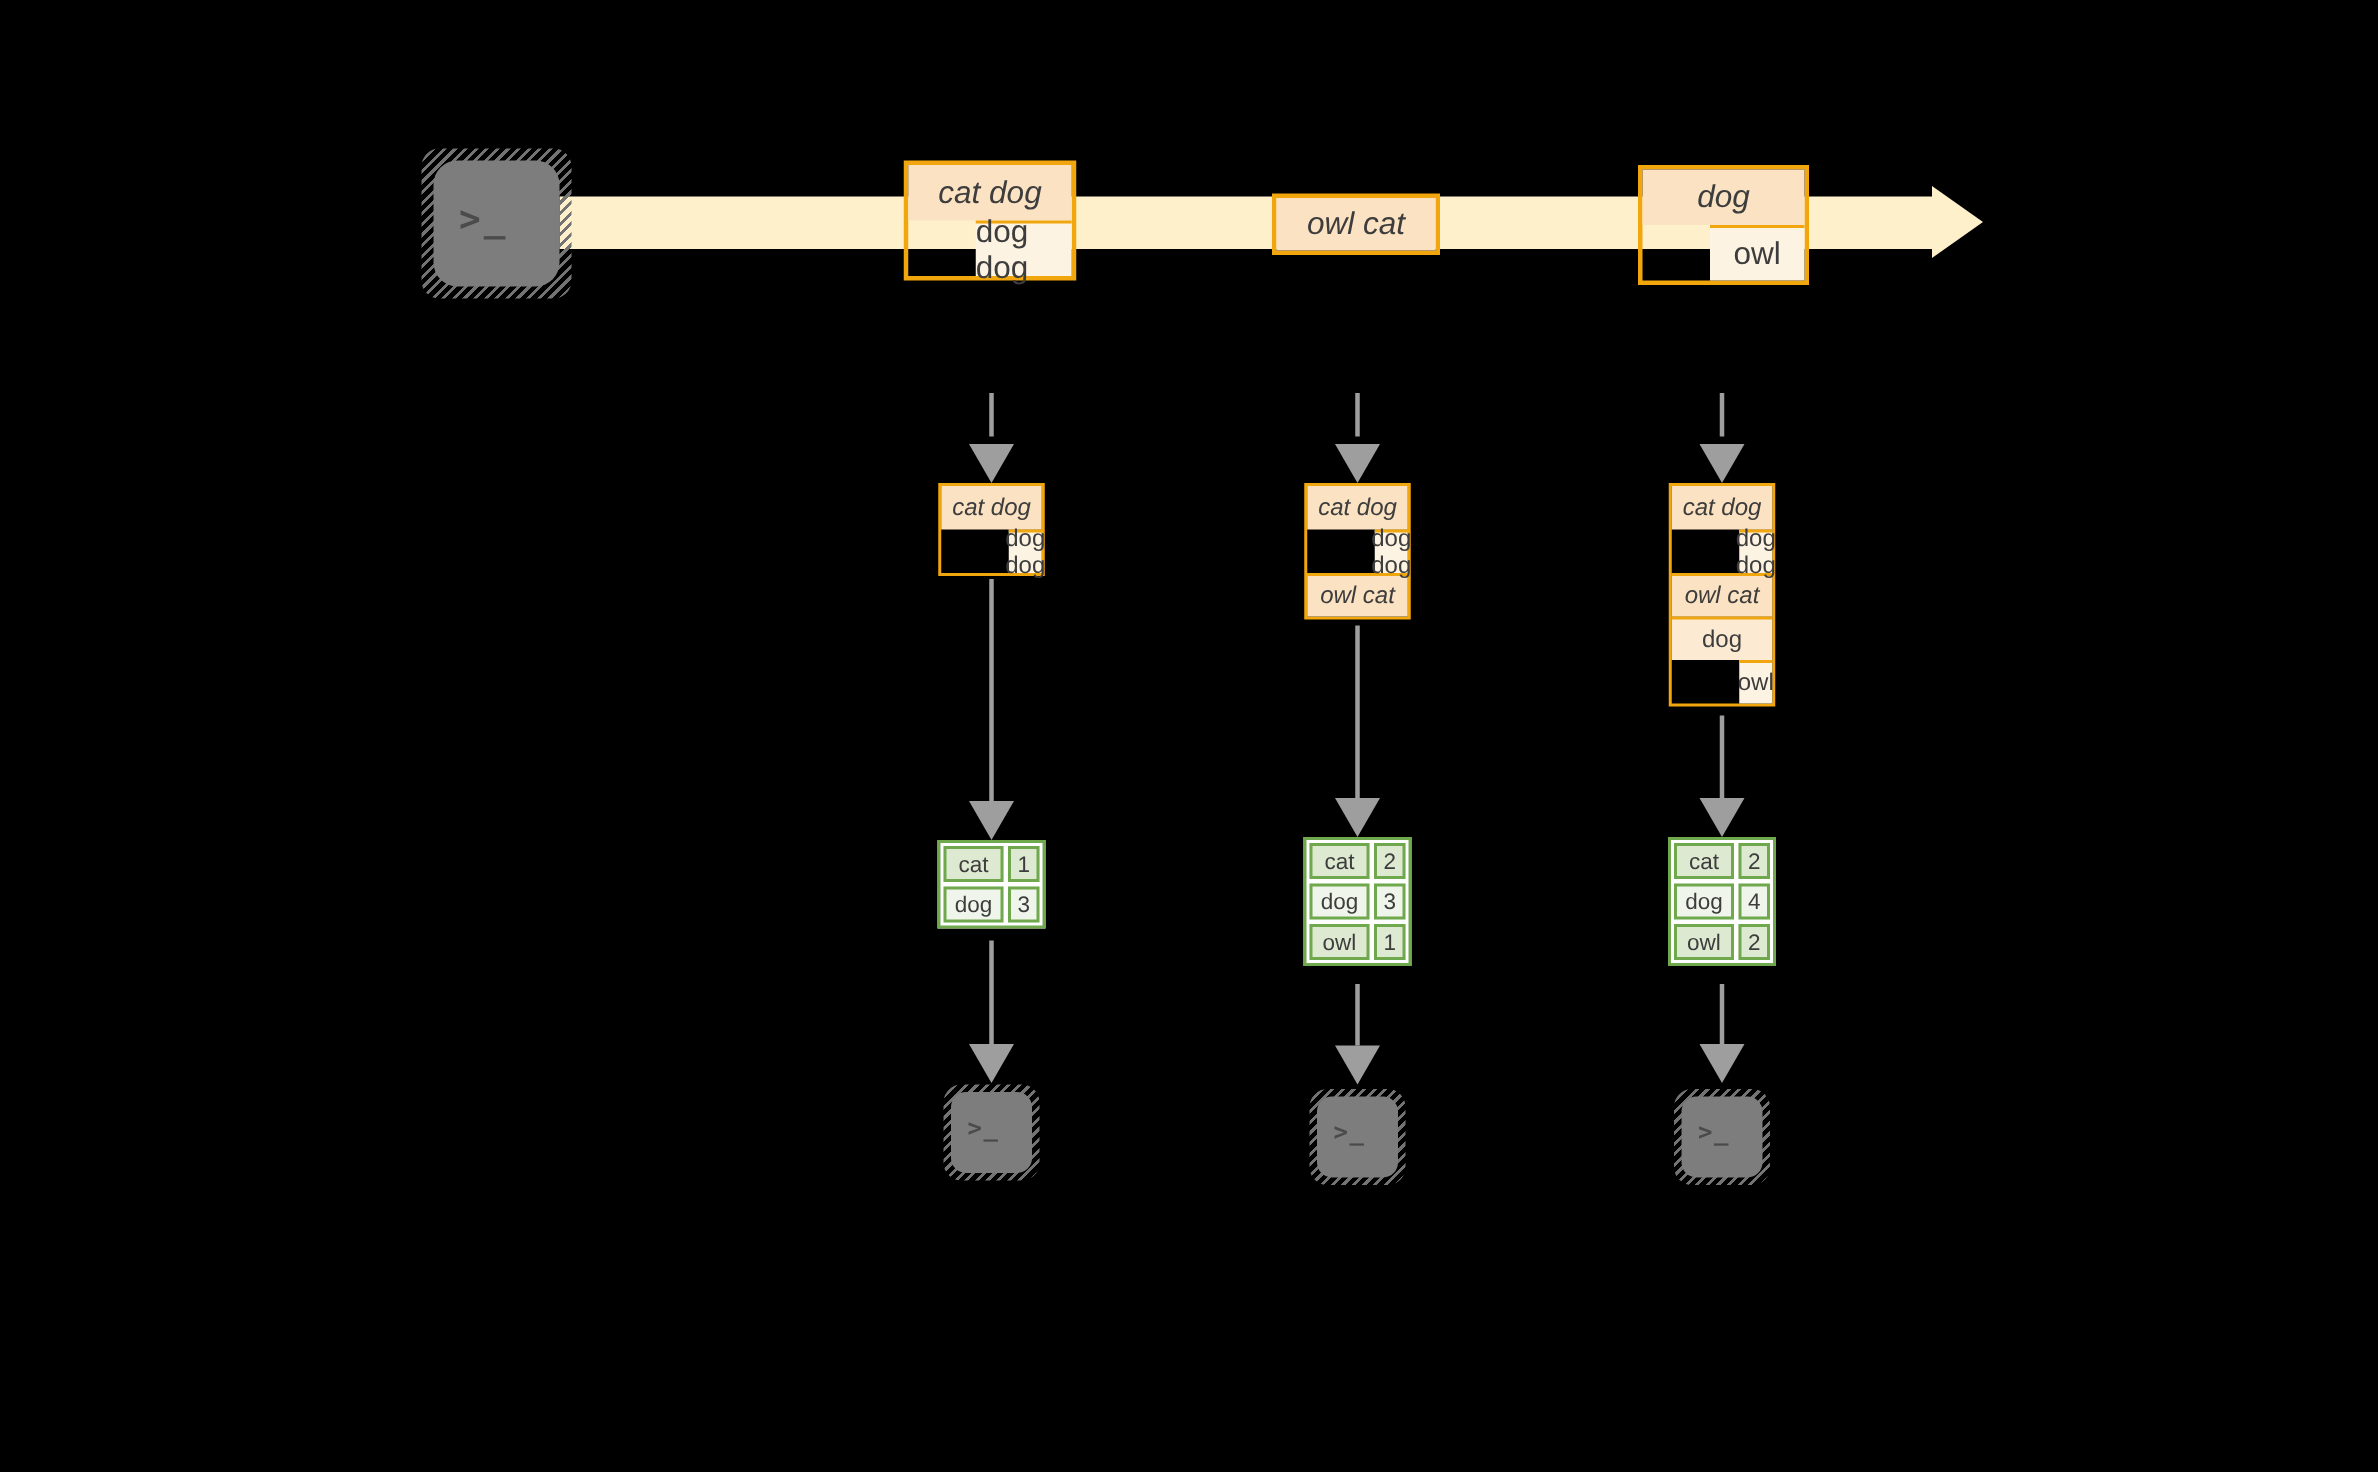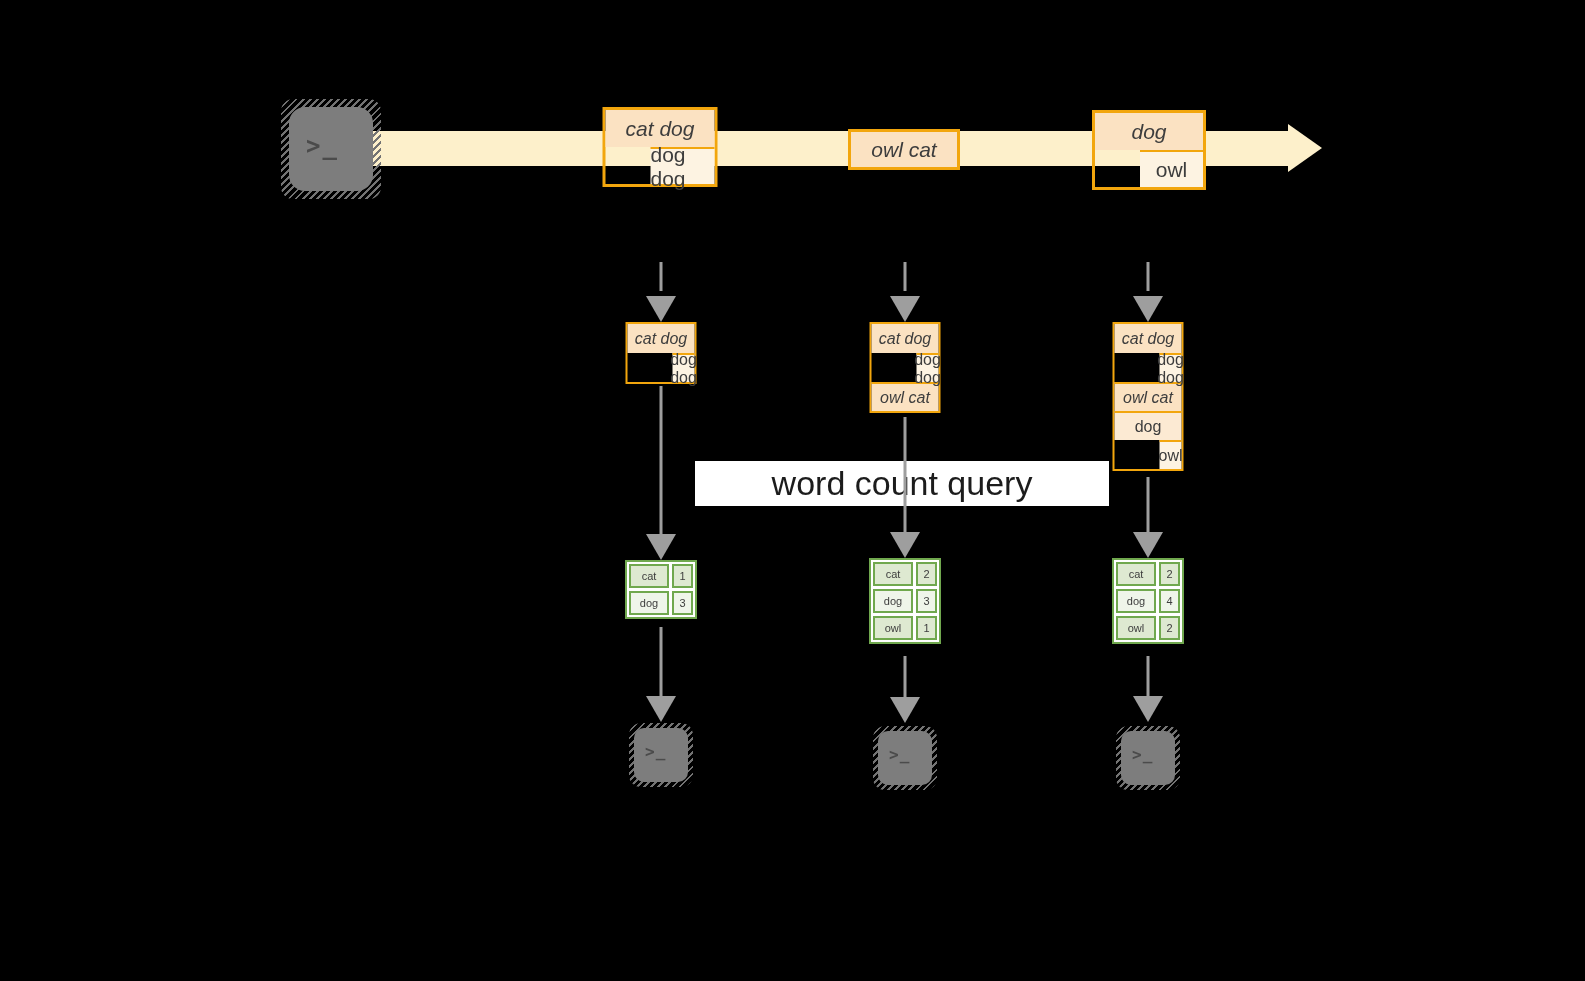--- a/index.html
+++ b/index.html
@@ -57,21 +57,21 @@
 
   
   .banner{position:absolute;left:695px;top:461px;width:414px;height:45px;background:var(--banner-bg);
           z-index:5;display:flex;align-items:center;justify-content:center;
           font-size:34px;color:var(--banner-ink);}
 
   
   .counts{position:absolute;display:grid;grid-template-columns:auto auto;gap:3px;
           background:#fff;border:2px solid var(--green-border);padding:2px;z-index:3;}
   .counts .c{border:2px solid var(--green-border);height:24px;display:flex;align-items:center;
-             justify-content:center;font-size:11px;color:var(--ink);}
+             justify-content:center;font-size:15px;color:var(--ink);}
   .counts .cw{width:40px;}
   .counts .cn{width:21px;}
   .counts .c:nth-child(4n+1),.counts .c:nth-child(4n+2){background:var(--green-row-dark);}
   .counts .c:nth-child(4n+3),.counts .c:nth-child(4n){background:var(--green-row-light);}
 
   
   .term{position:absolute;background:repeating-linear-gradient(135deg,var(--hatch-gray) 0 2px,transparent 2px 5px);
         border-radius:12px;z-index:2;}
   .term--lg{width:100px;height:100px;}
   .term--sm{width:64px;height:64px;}
@@ -128,23 +128,20 @@
     <div class="bcell tone-peach">owl cat</div>
   </div>
   <div class="buffer cx" style="left:1148px;top:322px;width:71px;">
     <div class="bcell tone-peach">cat dog</div>
     <div class="bcell tone-cream">dog dog</div>
     <div class="bcell tone-peach">owl cat</div>
     <div class="bcell tone-mid">dog</div>
     <div class="bcell tone-cream">owl</div>
   </div>
 
-  <div class="banner">
-    <span>word count query</span>
-  </div>
 
   <div class="vline cx" style="left:661px;top:386px;height:148px;"></div>
   <div class="vhead cx" style="left:661px;top:534px;"></div>
   <div class="vline cx above" style="left:905px;top:417px;height:115px;"></div>
   <div class="vhead cx above" style="left:905px;top:532px;"></div>
   <div class="vline cx" style="left:1148px;top:477px;height:55px;"></div>
   <div class="vhead cx" style="left:1148px;top:532px;"></div>
 
   <div class="counts cx" style="left:661px;top:560px;">
     <div class="c cw">cat</div>

